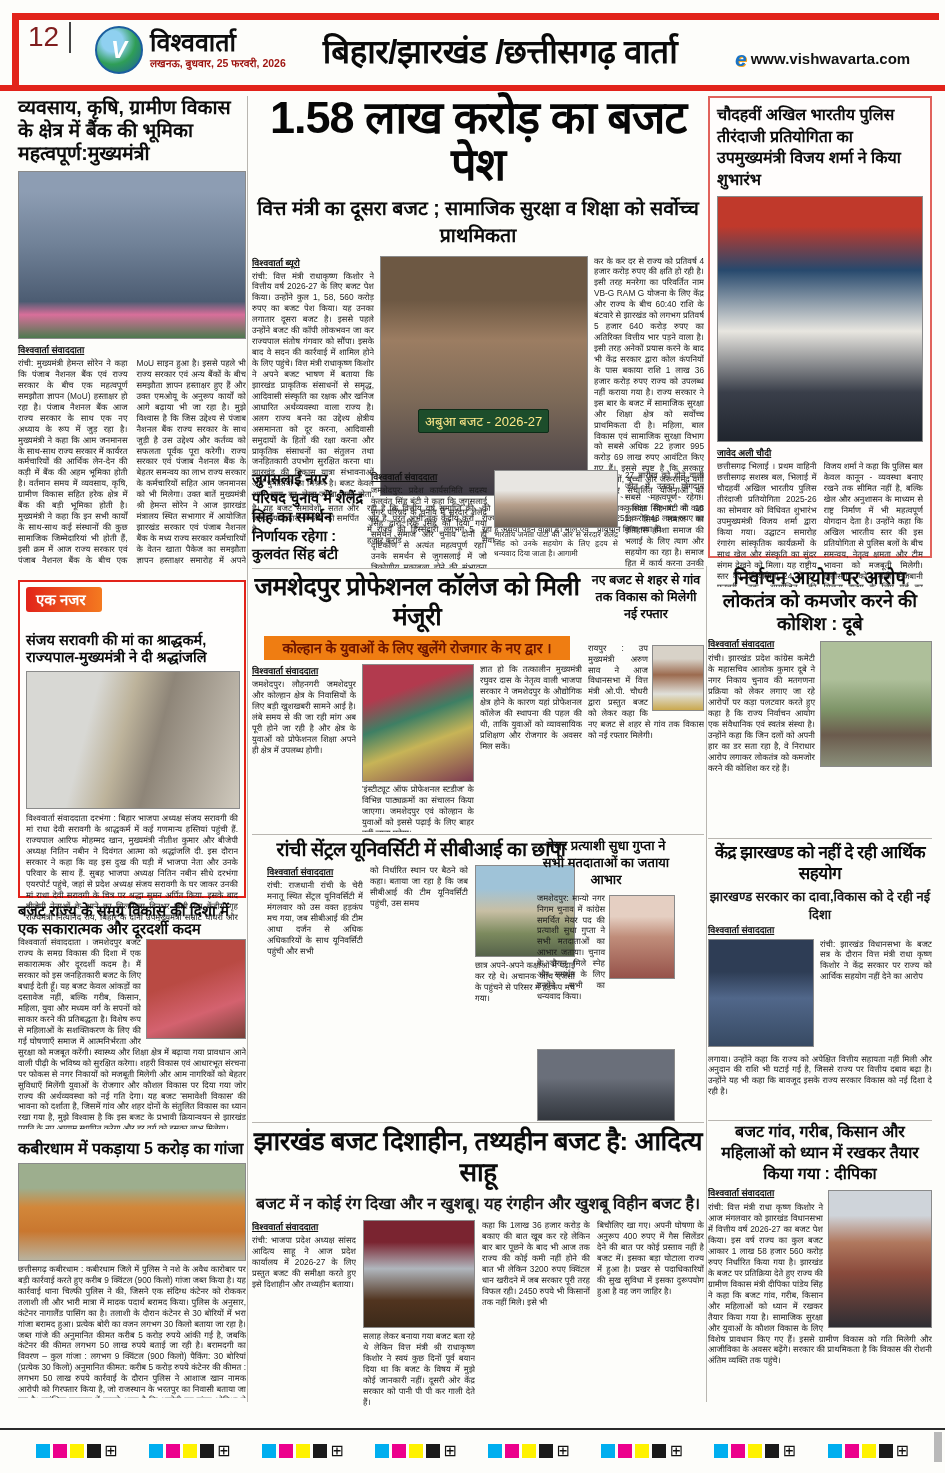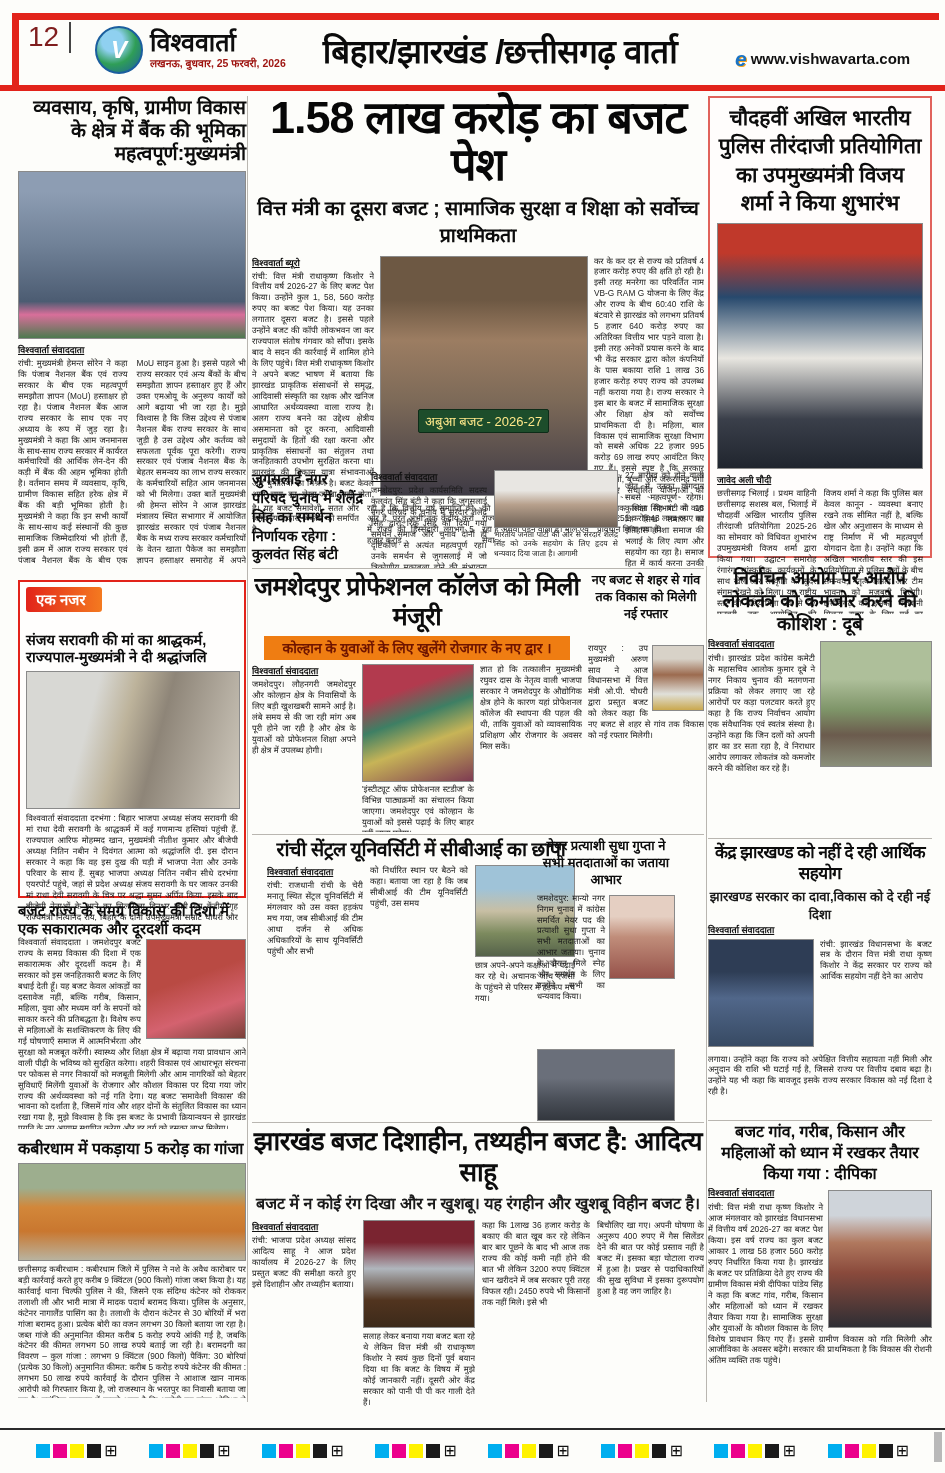--- a/index.html
+++ b/index.html
@@ -23,21 +23,21 @@
         border:2px solid #1b5e9e;display:flex;align-items:center;justify-content:center;
         color:#fff;font-weight:bold;font-size:24px;font-style:italic;}
   #brand{left:150px;top:24px;font-size:25px;font-weight:bold;color:#0d0d0d;}
   #dateline{left:150px;top:56px;font-size:10.5px;font-weight:bold;color:#9e1410;}
   #sectitle{left:290px;top:28px;width:420px;text-align:center;font-size:33px;font-weight:bold;color:#0a0a0a;letter-spacing:-0.5px;}
   #website{left:735px;top:48px;font-size:15px;font-weight:bold;color:#111;display:flex;align-items:center;gap:4px;}
   #website .e{color:#1a73c4;font-size:21px;font-weight:bold;font-style:italic;text-shadow:1px 1px 0 #f5a623;line-height:1;}
 
   
   #art-bank{left:18px;top:96px;width:228px;height:478px;}
-  #art-bank .hl{font-size:19.5px;text-align:right;}
+  #art-bank .hl{font-size:19.5px;text-align:left;}
   #art-bank .ph{width:228px;height:168px;margin:6px 0 4px 0;
      background:linear-gradient(180deg,#8d9db3 0 12%,#6f8096 45%,#4c5c72 78%,#d86f9a 86%,#4d7a4f 100%);}
   #art-bank .body{height:212px;column-count:2;column-gap:9px;}
 
   #box-eknazar{left:18px;top:580px;width:228px;height:318px;border:2px solid #e2231a;box-sizing:border-box;padding:5px 6px;background:#fffefd;}
   #eknazar-band{display:inline-block;background:linear-gradient(90deg,#e2231a,#f47a20);color:#fff;font-weight:bold;
      font-size:15px;padding:2px 16px 3px 10px;border-radius:3px;margin-bottom:20px;}
   #box-eknazar .hl{font-size:14.5px;}
   #box-eknazar .ph{width:214px;height:138px;margin:5px 0 4px 0;
      background:linear-gradient(105deg,#d8d8d4 0 30%,#bdb39b 45%,#8e8578 60%,#cfc9bd 100%);}
@@ -92,21 +92,21 @@
   
   #art-raipur{left:588px;top:572px;width:116px;height:242px;}
   #art-raipur .hl{font-size:12.5px;text-align:center;line-height:1.35;}
   #art-raipur .ph{float:right;width:52px;height:66px;margin:2px 0 2px 4px;
      background:linear-gradient(180deg,#d8d2c8 0 20%,#9c6b4f 45%,#e0e0da 75%,#caa84e 100%);}
   #art-raipur .body{margin-top:20px;height:188px;}
 
   
   #box-archery{left:708px;top:96px;width:224px;height:462px;border:2px solid #e0635b;box-sizing:border-box;
      padding:6px 7px;background:#fffdfc;}
-  #box-archery .hl{font-size:21px;text-align:center;line-height:1.35;}
+  #box-archery .hl{font-size:16px;text-align:left;line-height:1.35;}
   #box-archery .ph{width:206px;height:246px;margin:6px 0 4px 0;
      background:linear-gradient(180deg,#c0392b 0 12%,#27496d 30%,#e8e6e0 55%,#3a3f4a 80%,#20252e 100%);}
   #archery-cols{display:flex;gap:7px;height:126px;overflow:hidden;}
   #archery-cols div{flex:1;}
 
   #art-ec{left:708px;top:566px;width:224px;height:270px;}
   #art-ec .hl{font-size:18.5px;text-align:center;line-height:1.25;}
   #art-ec .ph{float:right;width:112px;height:126px;margin:2px 0 3px 5px;
      background:linear-gradient(180deg,#aebf9a 0 30%,#7e9468 55%,#6b5b4d 75%,#8a8f7a 100%);}
   #art-ec .body{margin-top:4px;height:204px;}

